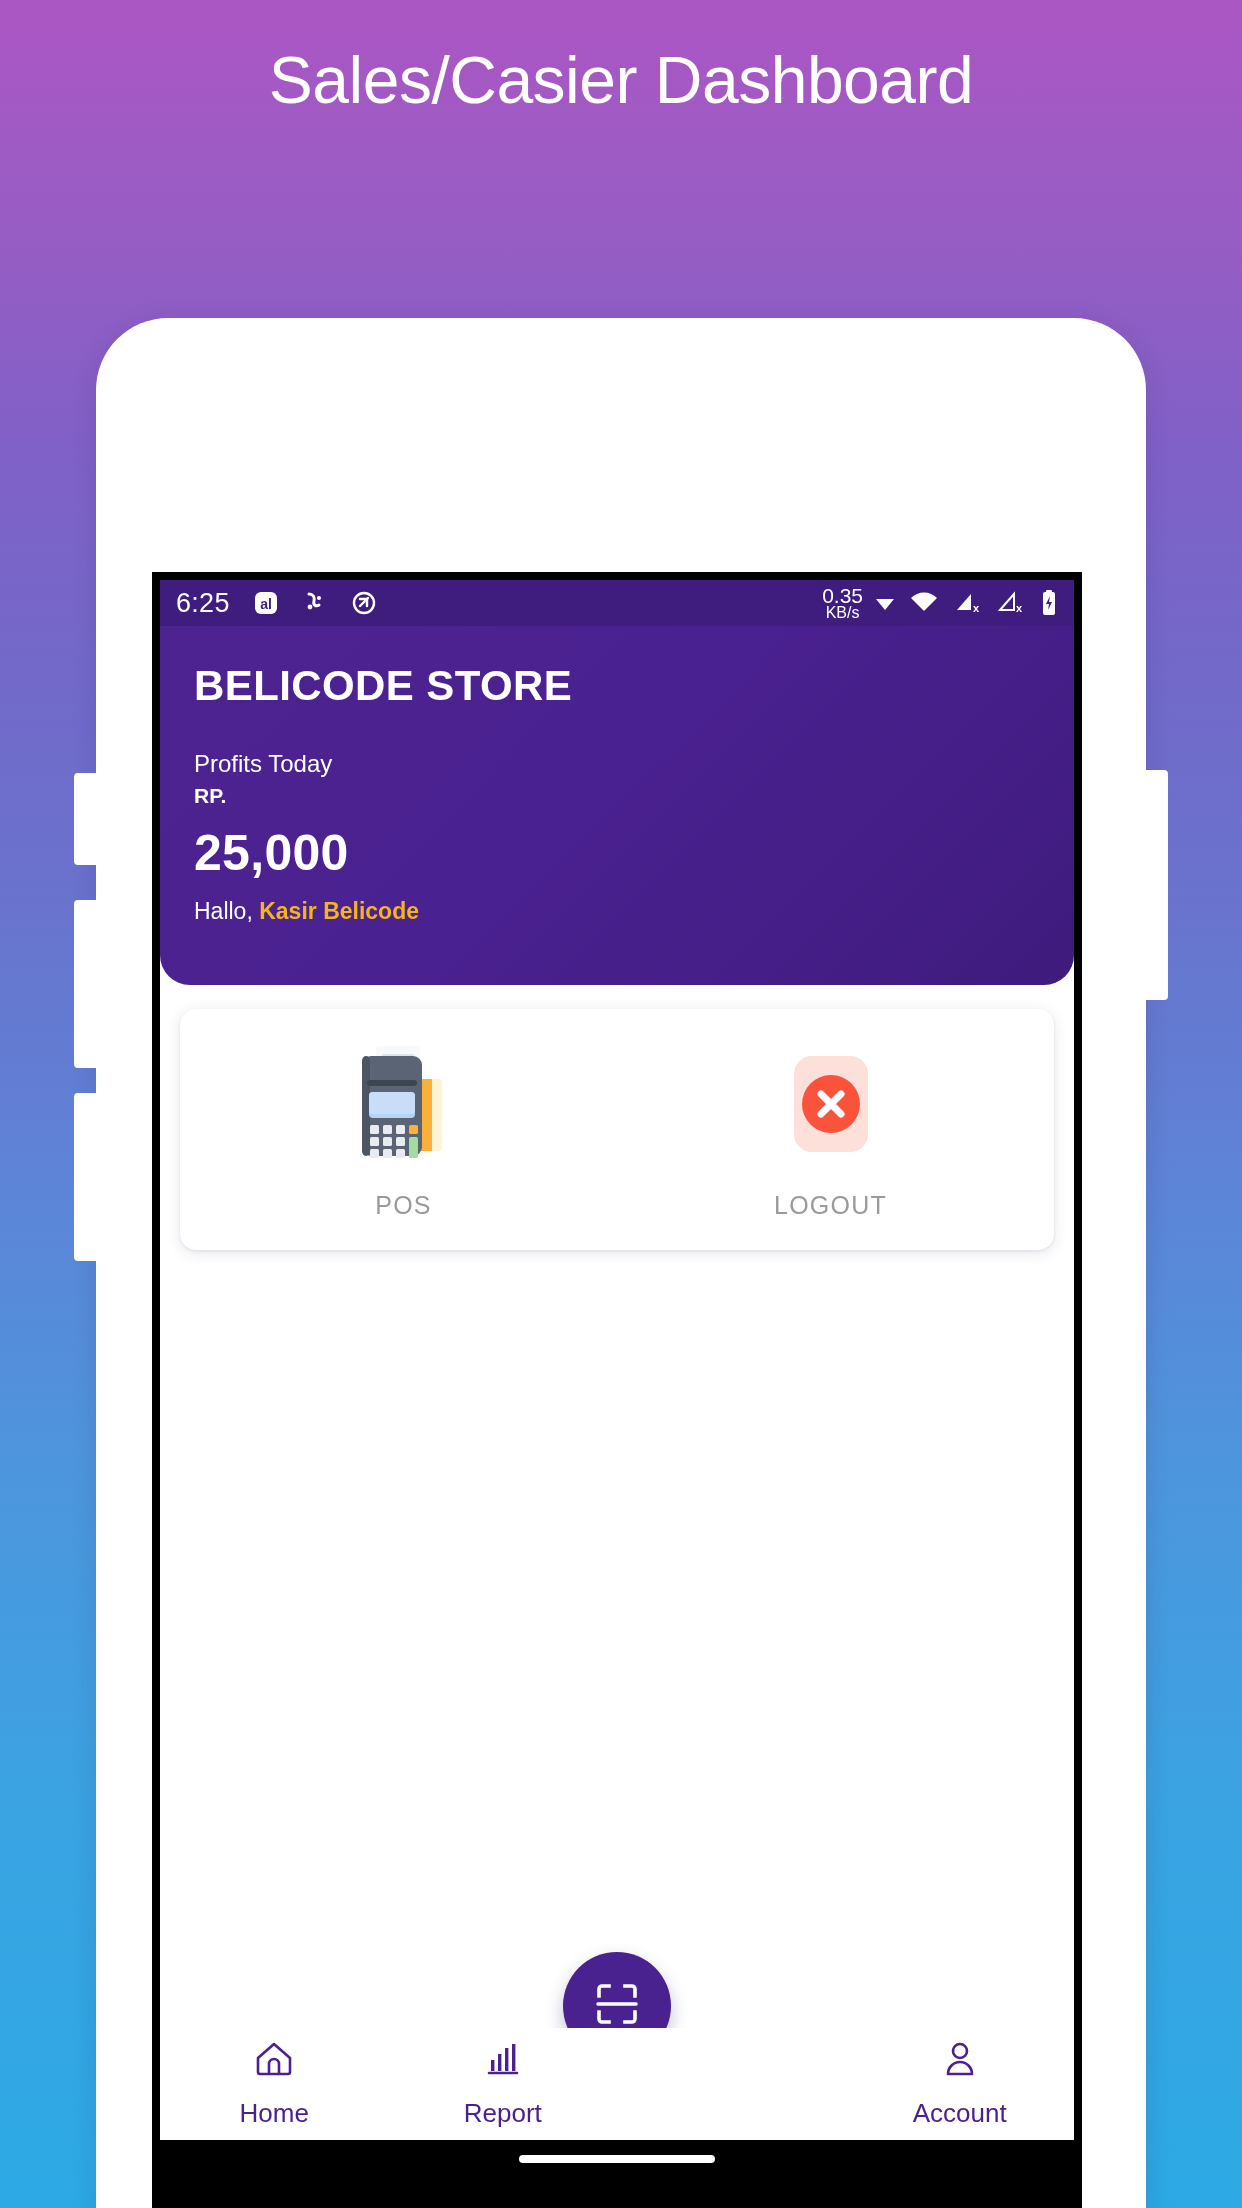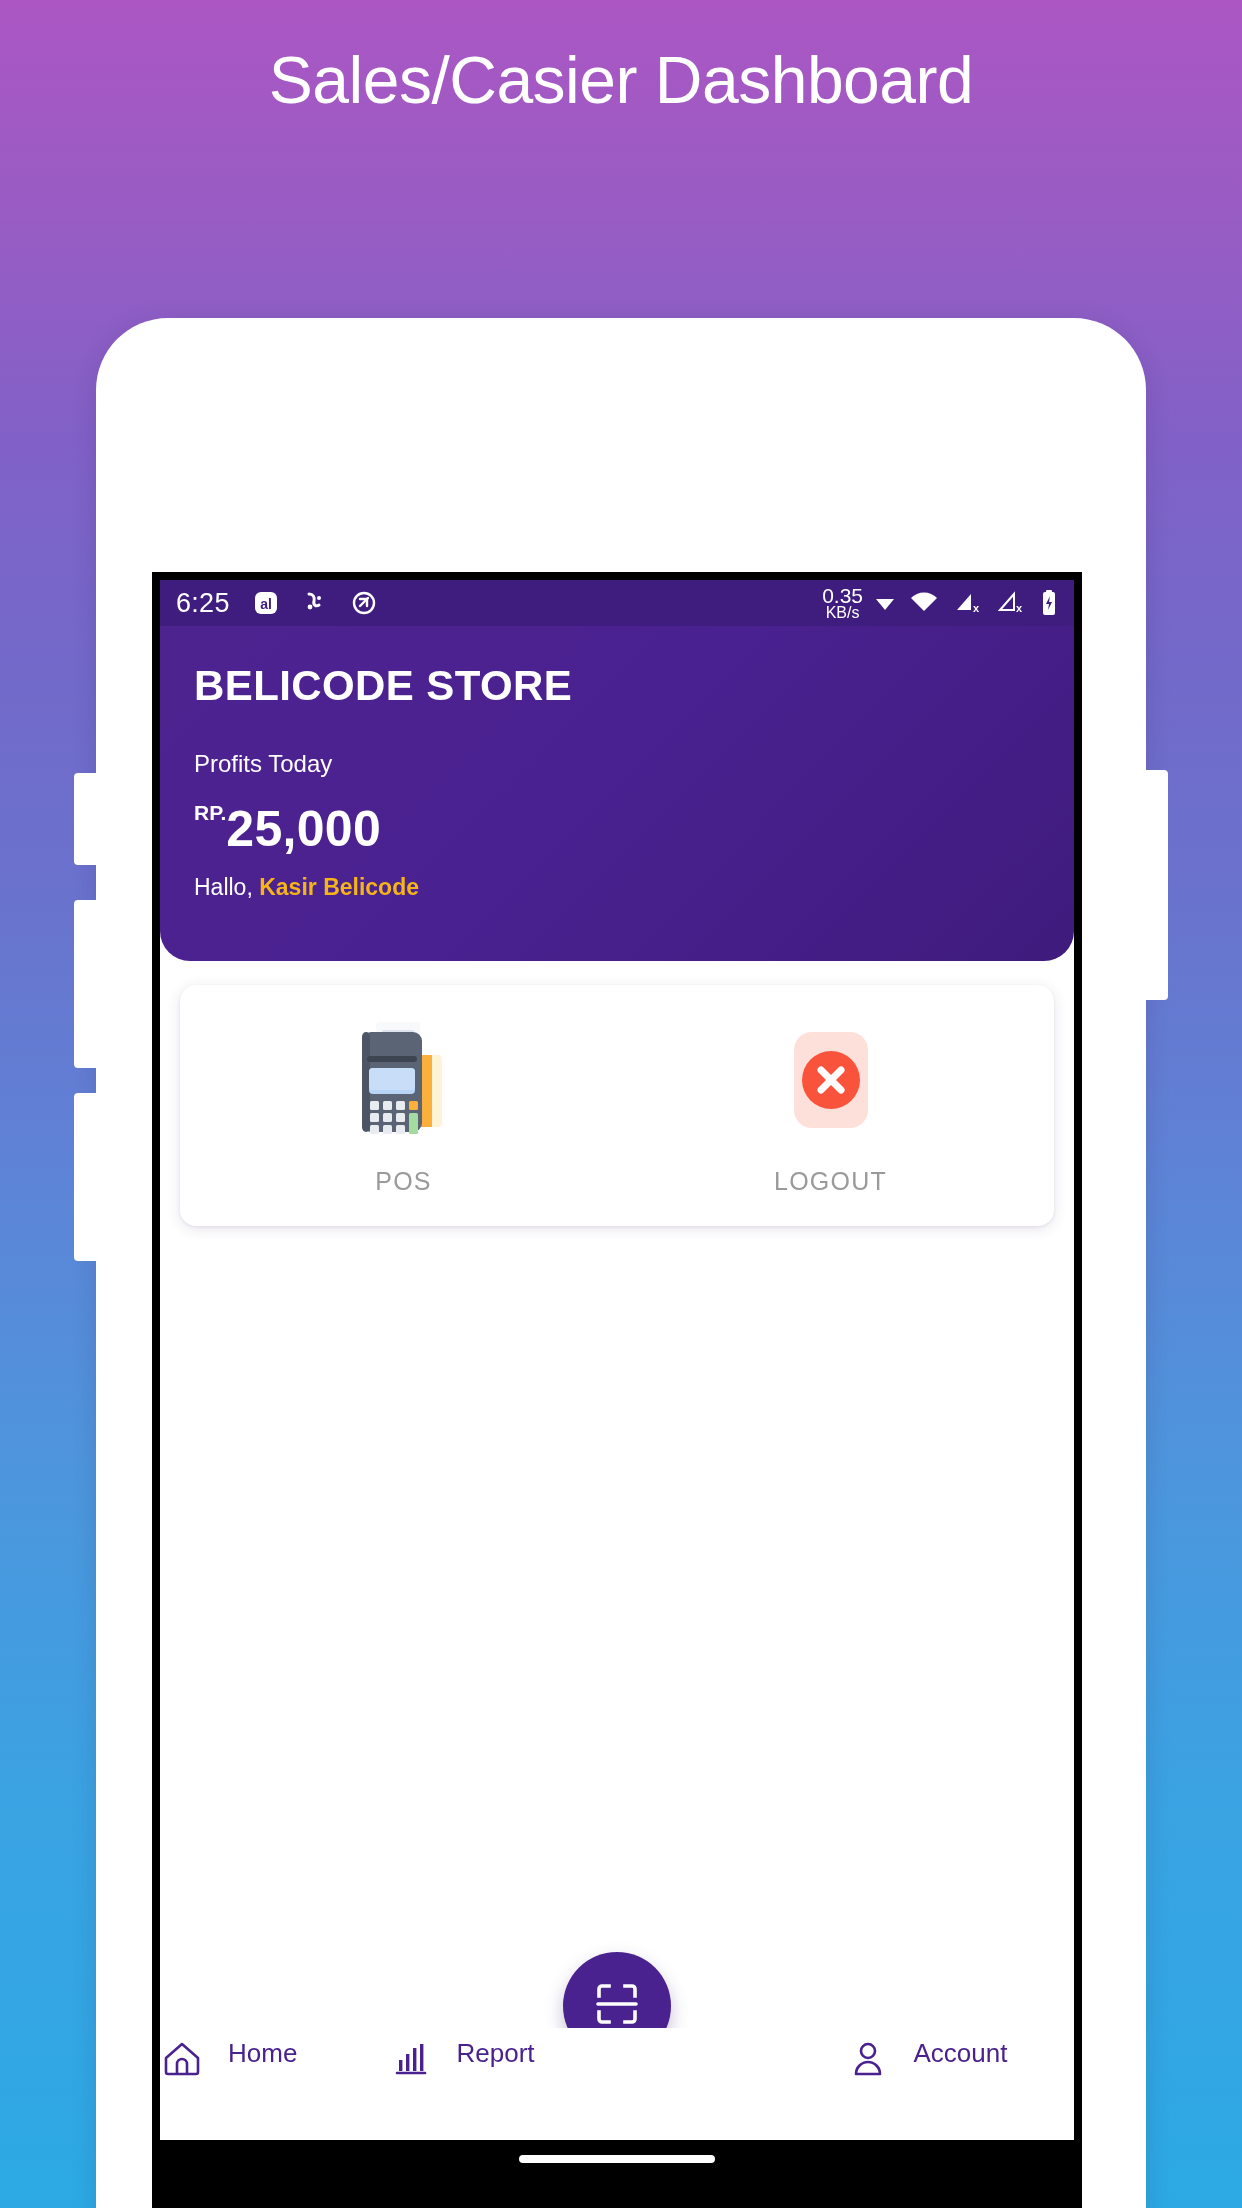--- a/index.html
+++ b/index.html
@@ -135,22 +135,23 @@
     letter-spacing: 0.4px;
   }
   .profits-label {
     color: #ffffff;
     font-size: 24px;
     font-weight: 400;
     margin-top: 40px;
   }
   .amount-row {
     display: flex;
-    align-items: center;
+    align-items: flex-start;
     margin-top: 22px;
+    flex-direction: column;
   }
   .amount-currency {
     color: #ffffff;
     font-size: 21px;
     font-weight: 700;
     position: relative;
     top: -16px;
   }
   .amount-value {
     color: #ffffff;
@@ -199,23 +200,23 @@
     width: 914px;
     height: 112px;
     background: #ffffff;
     display: flex;
     align-items: flex-start;
     padding-top: 10px;
   }
   .nav-item {
     flex: 1;
     display: flex;
-    flex-direction: row;
-    align-items: flex-start;
-    gap: 24px;
+    flex-direction: column;
+    align-items: center;
+    gap: 16px;
   }
   .nav-item.spacer { visibility: hidden; }
   .nav-label {
     color: #4a228f;
     font-size: 26px;
     font-weight: 400;
   }
   .fab {
     position: absolute;
     left: 50%;

